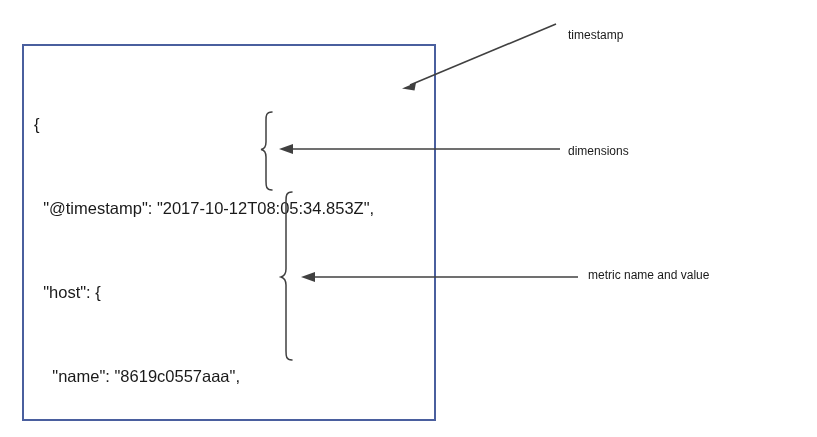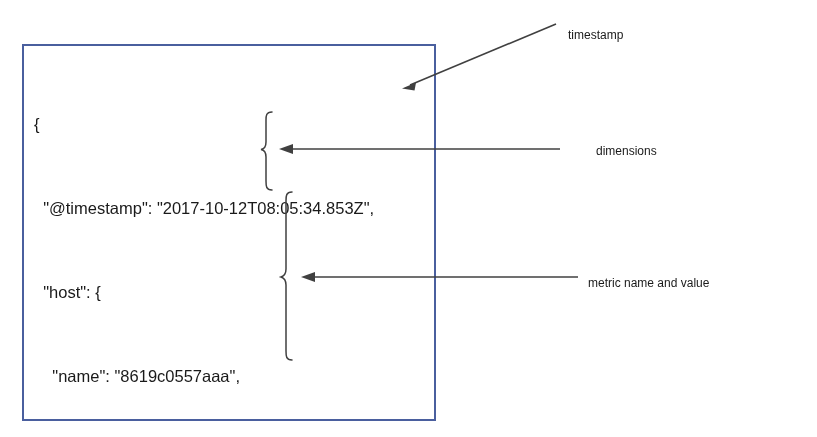--- a/index.html
+++ b/index.html
@@ -55,22 +55,22 @@
   
   .anno-label {
     position: absolute;
     font-family: "Liberation Sans", sans-serif;
     font-size: 12px;
     line-height: 22px;
     color: #1a1a1a;
     white-space: nowrap;
   }
   .anno-timestamp { left: 568px; top: 24px; }
-  .anno-dimensions { left: 596px; top: 140px; }
-  .anno-metric { left: 588px; top: 272px; }
+  .anno-dimensions { left: 568px; top: 140px; }
+  .anno-metric { left: 588px; top: 264px; }
 
   
   #overlay {
     position: absolute;
     left: 0;
     top: 0;
     width: 817px;
     height: 437px;
     pointer-events: none;
   }

